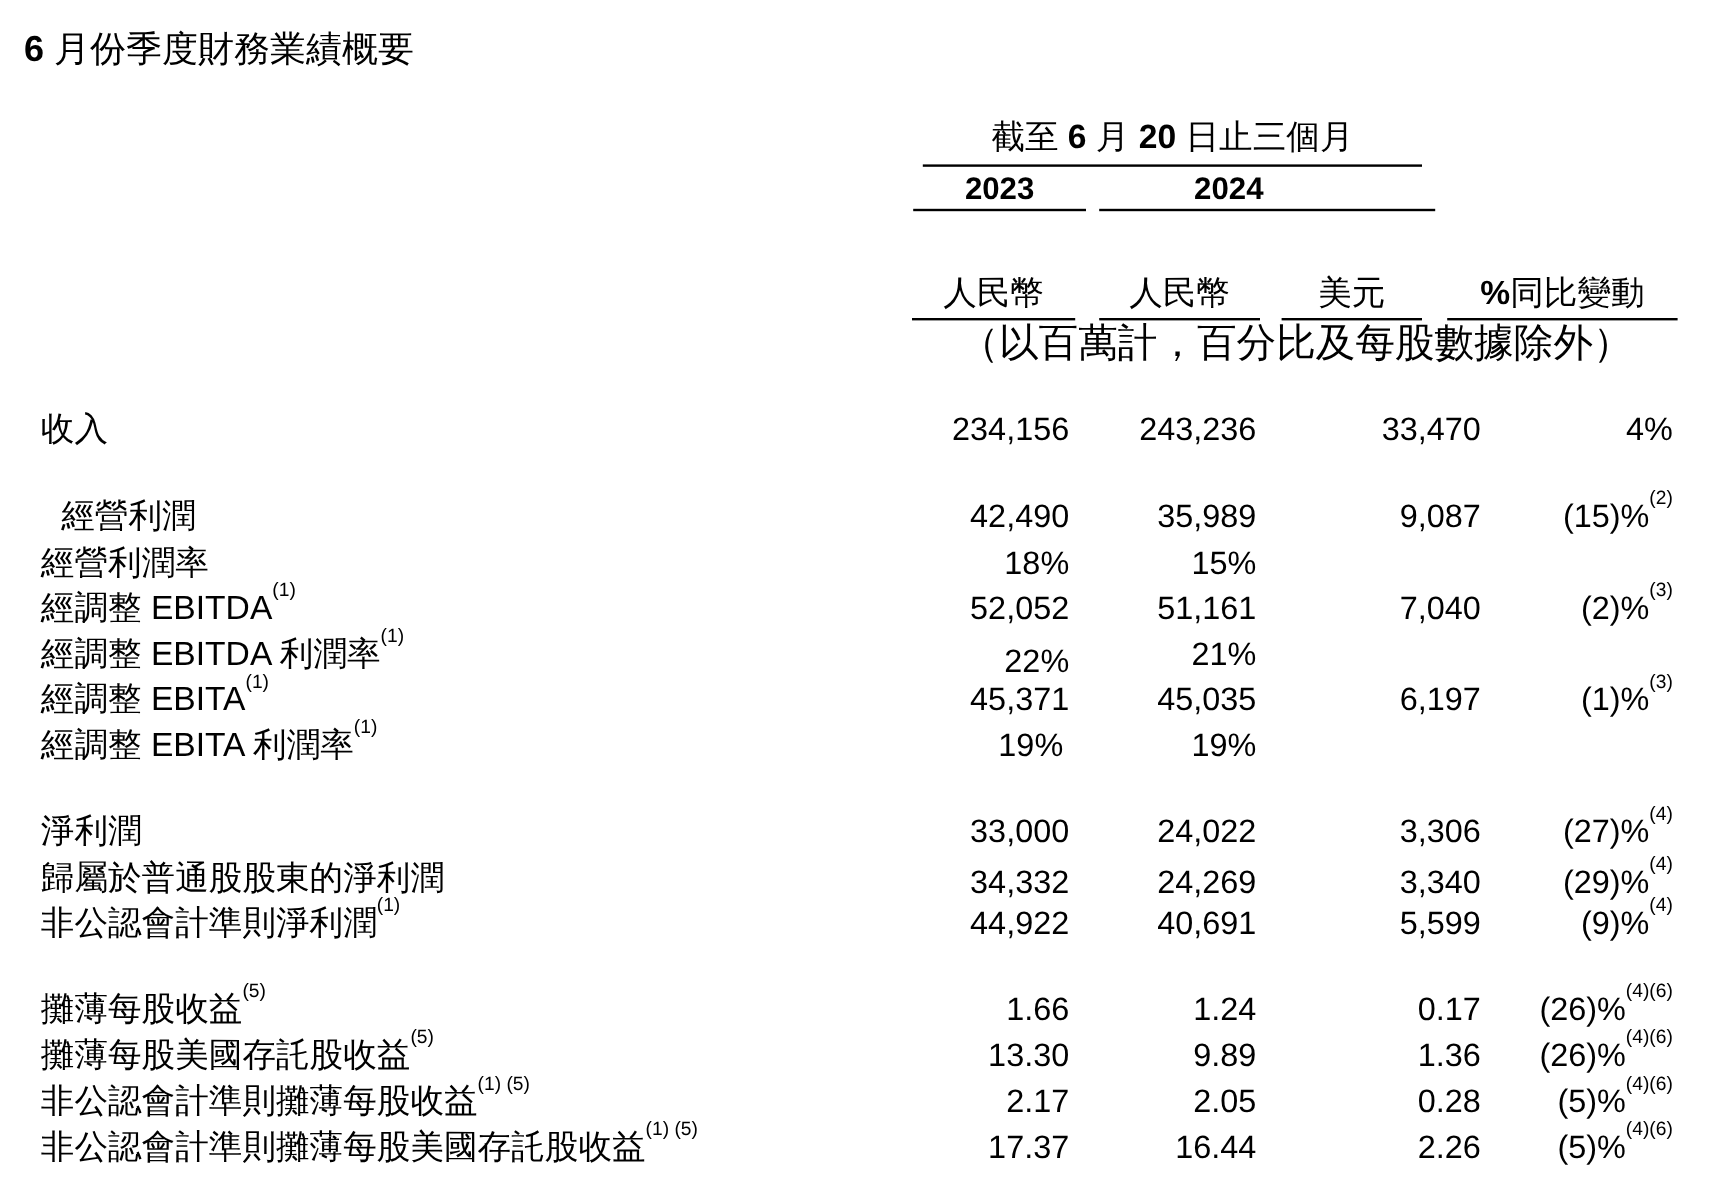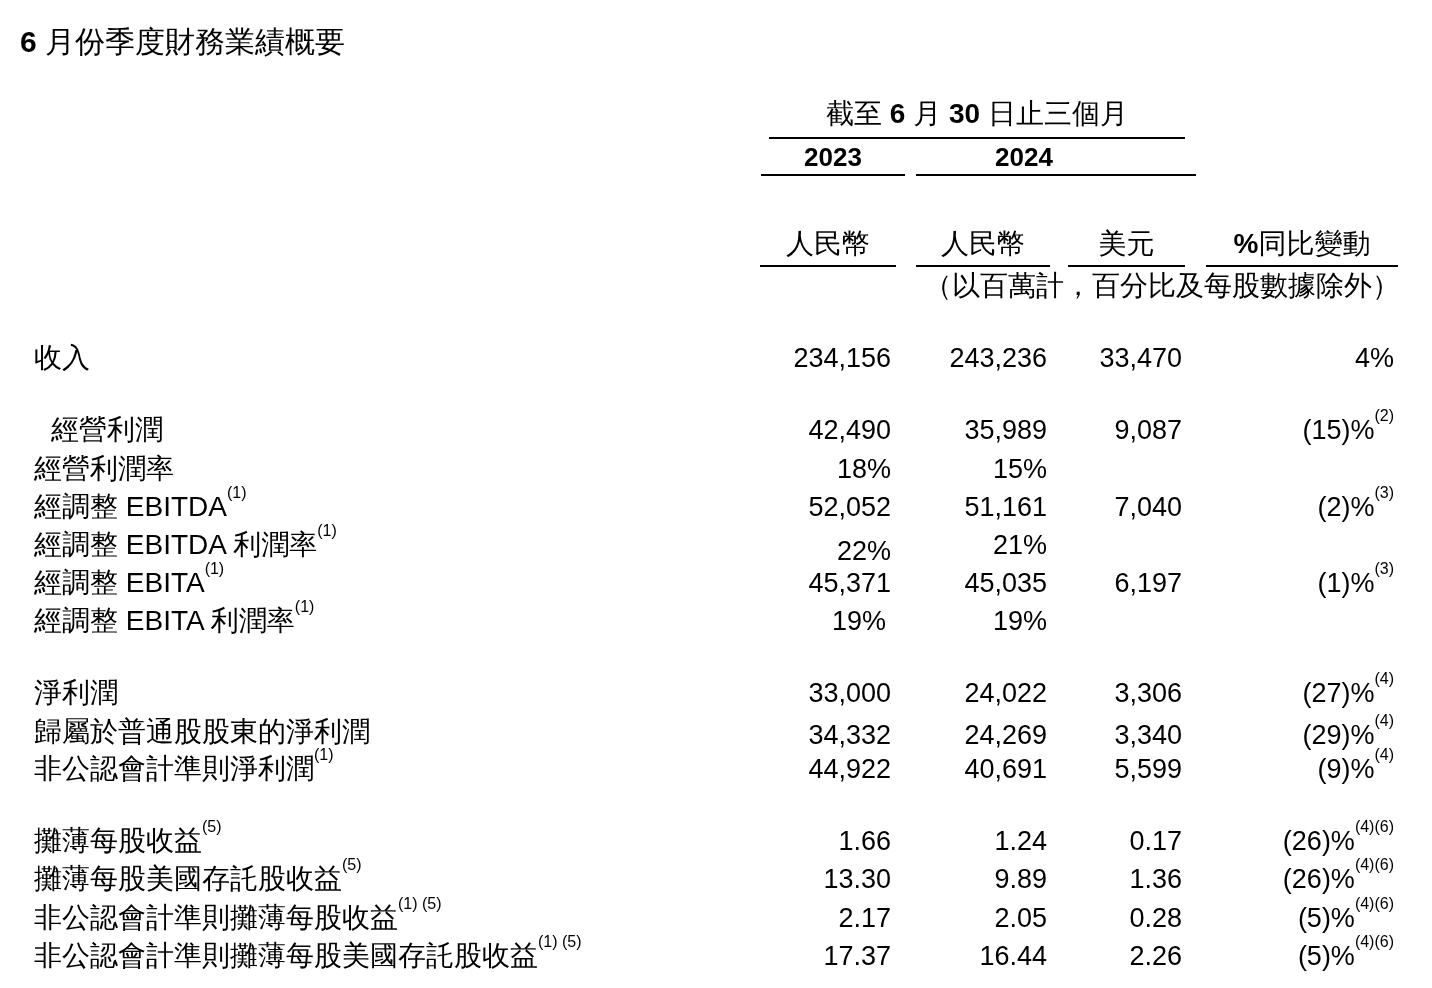--- a/index.html
+++ b/index.html
@@ -33,36 +33,36 @@
       font-size: 26px; font-weight: bold; line-height: 32px;
       text-align: center; top: 141px;
     }
     .cur {
       font-size: 28px; line-height: 36px; top: 226px;
       text-align: center;
     }
     .cur b { font-weight: bold; }
     .unit-note {
       left: 760px; width: 640px; top: 268px;
-      font-size: 28px; line-height: 36px;
-      text-align: right;
+      font-size: 33px; line-height: 36px;
+      text-align: center;
     }
     .label {
       left: 34px;
       font-size: 28px;
       line-height: 36px;
     }
     .val {
       font-size: 27px;
       line-height: 36px;
       text-align: right;
     }
     .c1 { left: 760px; width: 131px; }
     .c2 { left: 916px; width: 131px; }
-    .c3 { left: 1060px; width: 122px; }
+    .c3 { left: 1112px; width: 122px; }
     .c4 { left: 1200px; width: 194px; }
     sup {
       font-size: 16px;
       vertical-align: top;
       position: relative;
       top: -4px;
       line-height: 1;
     }
   </style>
 </head>
@@ -70,21 +70,21 @@
 
 <div class="abs title">
   <span class="num">6</span>
   <span>月份季度財務業績概要</span>
 </div>
 
 <div class="abs period-hdr">
   <span>截至</span>
   <b>6</b>
   <span>月</span>
-  <b>30</b>
+  <b>20</b>
   <span>日止三個月</span>
 </div>
 <div class="hline" style="left:769px; width:416px; top:137px;"></div>
 
 <div class="abs year" style="left:761px; width:144px;">2023</div>
 <div class="hline" style="left:761px; width:144px; top:174px;"></div>
 <div class="abs year" style="left:884px; width:280px;">2024</div>
 <div class="hline" style="left:916px; width:280px; top:174px;"></div>
 
 <div class="abs cur" style="left:760px; width:136px;">人民幣</div>

